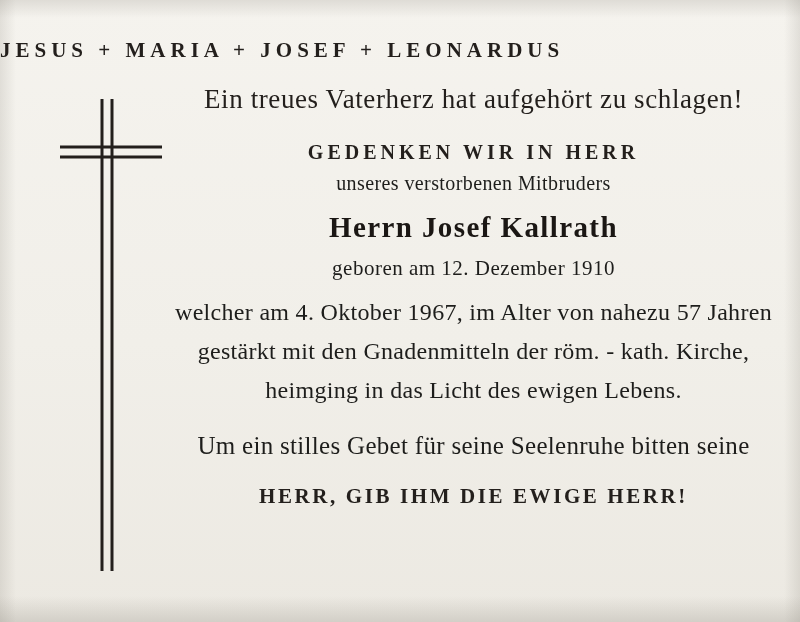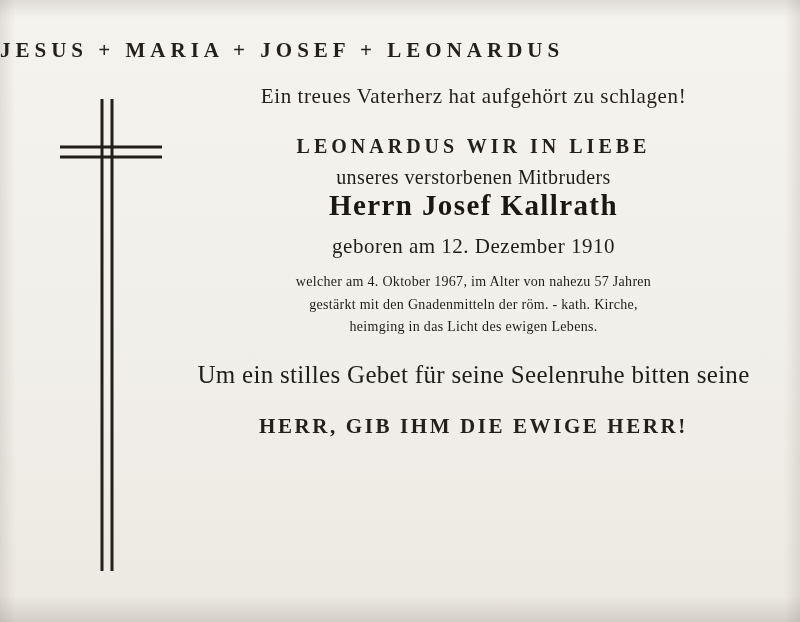--- a/index.html
+++ b/index.html
@@ -59,55 +59,56 @@
     position: absolute;
     left: 175px;
     right: 28px;
     top: 84px;
     text-align: center;
   }
 
   .line { margin: 0; }
 
   .subtitle {
-    font-size: 21px;
+    font-size: 27px;
     letter-spacing: 0.6px;
     margin-bottom: 26px;
     color: #231f1c;
   }
 
   .gedenken {
     font-size: 20px;
     letter-spacing: 4px;
     font-weight: bold;
     color: #231f1c;
     margin-bottom: 8px;
   }
 
   .mitbruder {
     font-size: 20px;
     letter-spacing: 0.4px;
+    margin-bottom: 16px;
   }
 
   .name {
     font-size: 29px;
     font-weight: bold;
     letter-spacing: 1.4px;
     margin-bottom: 12px;
     color: #1b1714;
   }
 
   .born {
     font-size: 21px;
     letter-spacing: 0.5px;
     margin-bottom: 12px;
   }
 
   .body-block {
-    font-size: 14px;
+    font-size: 24px;
     line-height: 1.62;
     letter-spacing: 0.3px;
     margin-bottom: 16px;
   }
 
   .prayer-block {
     font-size: 25px;
     line-height: 1.62;
     letter-spacing: 0.3px;
     margin-bottom: 18px;
@@ -138,21 +139,21 @@
     <line x1="56" y1="4" x2="56" y2="476" stroke="#231f1c" stroke-width="3"></line>
 
     <line x1="4" y1="52" x2="106" y2="52" stroke="#231f1c" stroke-width="3"></line>
     <line x1="4" y1="62" x2="106" y2="62" stroke="#231f1c" stroke-width="3"></line>
   </svg>
 
   <div class="content">
 
     <p class="line subtitle">Ein treues Vaterherz hat aufgehört zu schlagen!</p>
 
-    <p class="line gedenken">LEONARDUS WIR IN LIEBE</p>
+    <p class="line gedenken">GEDENKEN WIR IN HERR</p>
 
     <p class="line mitbruder">unseres verstorbenen Mitbruders</p>
 
     <p class="line name">Herrn Josef Kallrath</p>
 
     <p class="line born">geboren am 12. Dezember 1910</p>
 
     <div class="body-block">
       <p class="line">welcher am 4. Oktober 1967, im Alter von nahezu 57 Jahren</p>
       <p class="line">gestärkt mit den  Gnadenmitteln  der  röm. - kath.  Kirche,</p>

